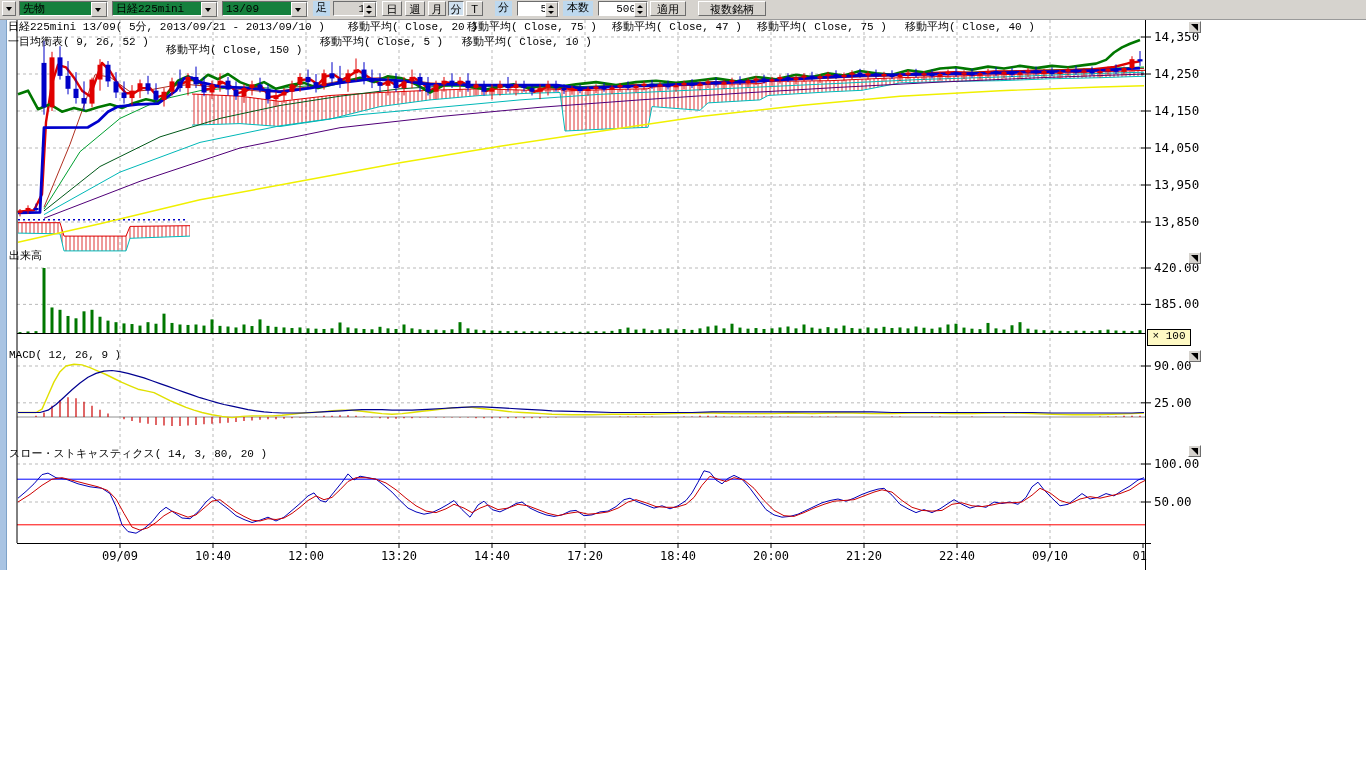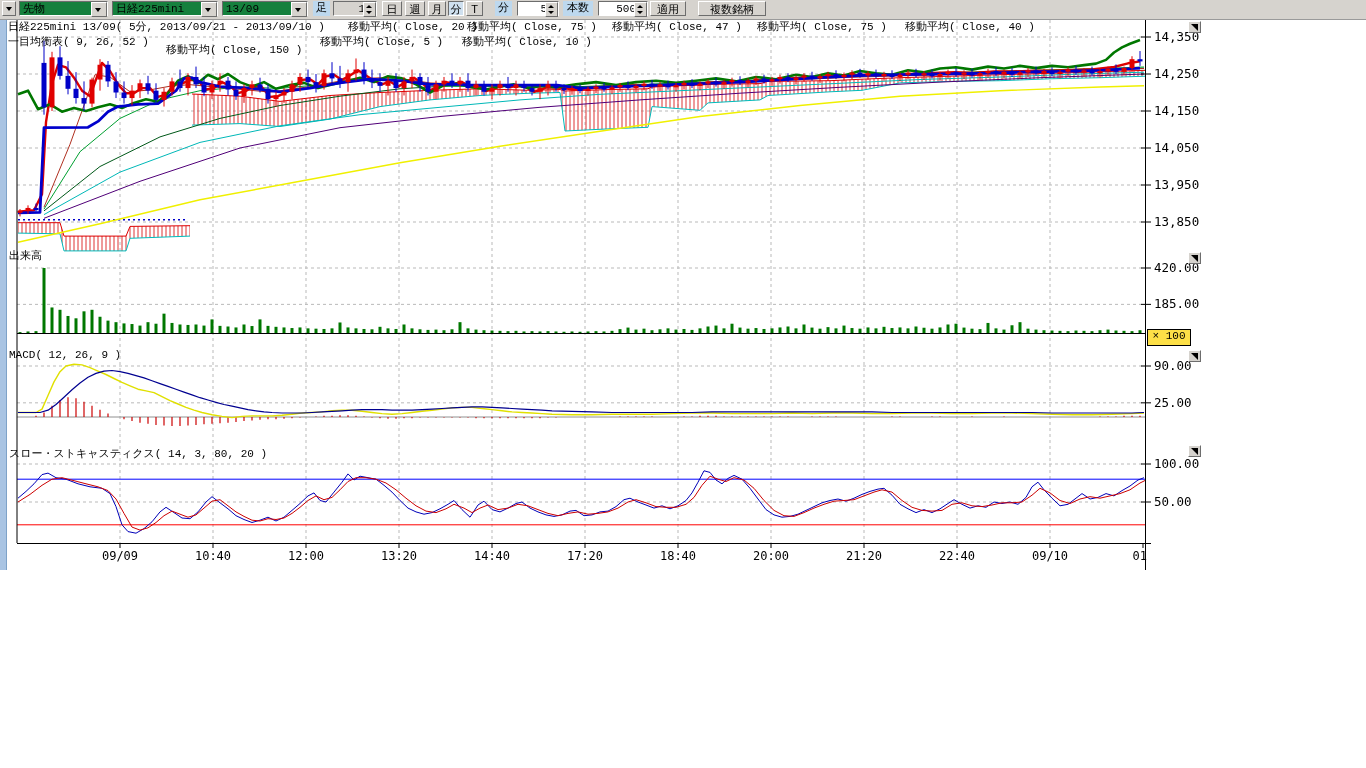--- a/index.html
+++ b/index.html
@@ -30,21 +30,21 @@
   .spin.dis{background:#d6d3ce;}
   
   #left-strip{position:absolute;left:0;top:19px;width:6px;height:551px;background:#a9c4e3;
               border-right:1px solid #7ea2c8;z-index:5;}
   #plot-svg{position:absolute;left:0;top:0;z-index:1;}
   .ovl{position:absolute;z-index:10;font-size:11px;color:#000;white-space:pre;line-height:12px;}
   .pane-btn{position:absolute;z-index:20;width:13px;height:12px;background:#d6d3ce;
             border:1px solid;border-color:#fff #6d6d6d #6d6d6d #fff;padding:0;}
   .pane-btn i{position:absolute;left:2px;top:2px;width:0;height:0;border-top:7px solid #000;
               border-left:7px solid transparent;}
-  #mult-box{position:absolute;z-index:20;border:1px solid #000;background:#fde047;font-size:11px;
+  #mult-box{position:absolute;z-index:20;border:1px solid #000;background:#fef9c3;font-size:11px;
             line-height:13px;text-align:center;color:#000;}
 </style>
 </head>
 <body>
 
 <div id="app">
 
   <div id="toolbar">
     <button class="tb btn raised" style="left:2px;width:14px;">
         <i class="tri" style="left:3px;"></i>

